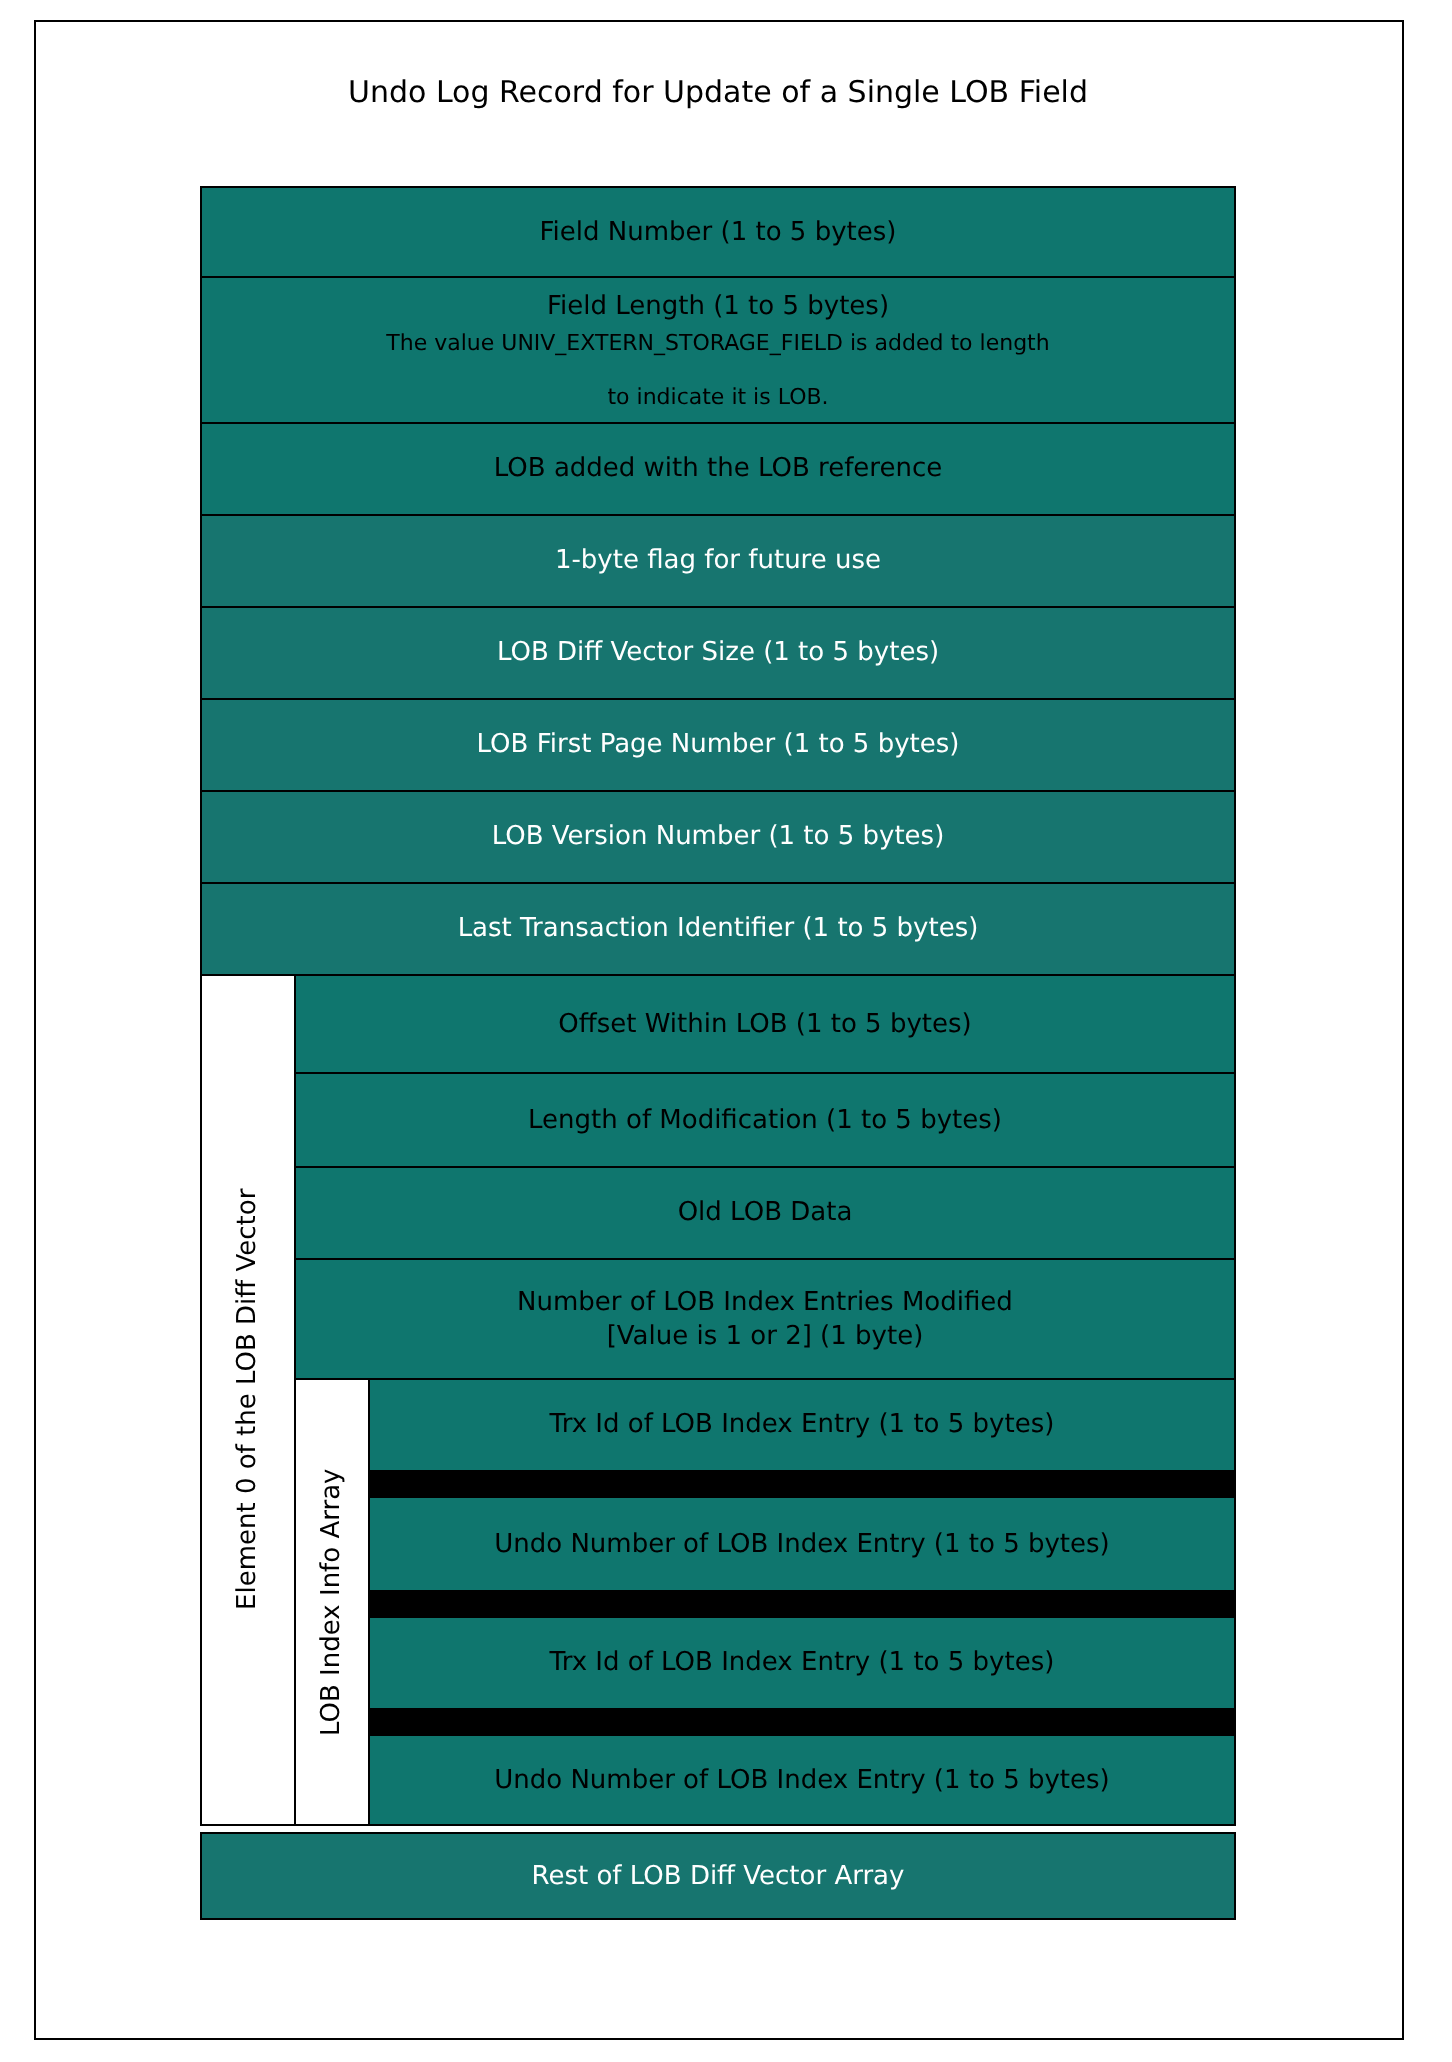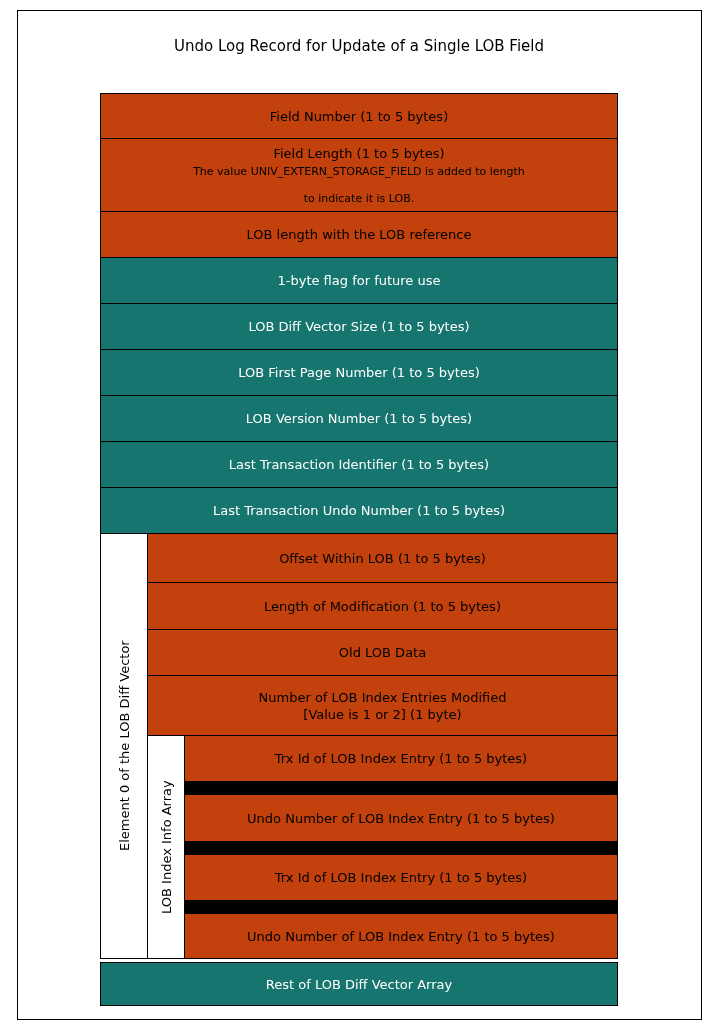--- a/index.html
+++ b/index.html
@@ -40,21 +40,21 @@
   }
   
   .tbl {
     background: var(--border);
     padding: 1px;
     display: flex;
     flex-direction: column;
     gap: 1px;
   }
   .cell {
-    background: #c2410c;
+    background: #0f766e;
     display: flex;
     flex-direction: column;
     align-items: center;
     justify-content: center;
     text-align: center;
     font-size: 13px;
     line-height: 17px;
   }
   .cell.teal {
     background: var(--teal);
@@ -107,40 +107,37 @@
 
     <div class="cell h44">
       <div>Field Number (1 to 5 bytes)</div>
     </div>
     <div class="cell h72">
       <div>Field Length (1 to 5 bytes)</div>
       <div class="sub">The value UNIV_EXTERN_STORAGE_FIELD is added to length</div>
       <div class="sub" style="margin-top:12px;">to indicate it is LOB.</div>
     </div>
     <div class="cell h45">
-      <div>LOB length with the LOB reference</div>
+      <div>LOB added with the LOB reference</div>
     </div>
 
     <div class="cell teal h45">
       <div>1-byte flag for future use</div>
     </div>
     <div class="cell teal h45">
       <div>LOB Diff Vector Size (1 to 5 bytes)</div>
     </div>
     <div class="cell teal h45">
       <div>LOB First Page Number (1 to 5 bytes)</div>
     </div>
     <div class="cell teal h45">
       <div>LOB Version Number (1 to 5 bytes)</div>
     </div>
     <div class="cell teal h45">
       <div>Last Transaction Identifier (1 to 5 bytes)</div>
-    </div>
-    <div class="cell teal h45">
-      <div>Last Transaction Undo Number (1 to 5 bytes)</div>
     </div>
 
     <div class="sec-el0">
       <div class="vlabel el0">Element 0 of the LOB Diff Vector</div>
       <div class="el0-right">
         <div class="cell h48">
           <div>Offset Within LOB (1 to 5 bytes)</div>
         </div>
         <div class="cell h46">
           <div>Length of Modification (1 to 5 bytes)</div>

